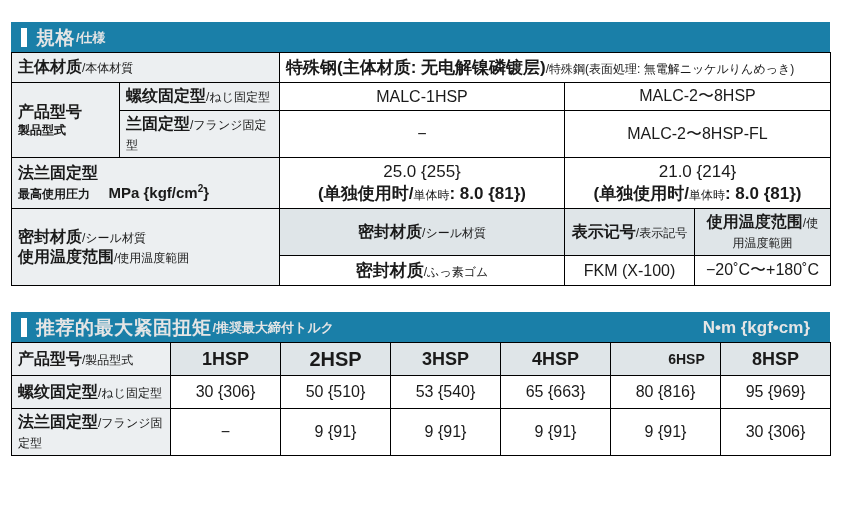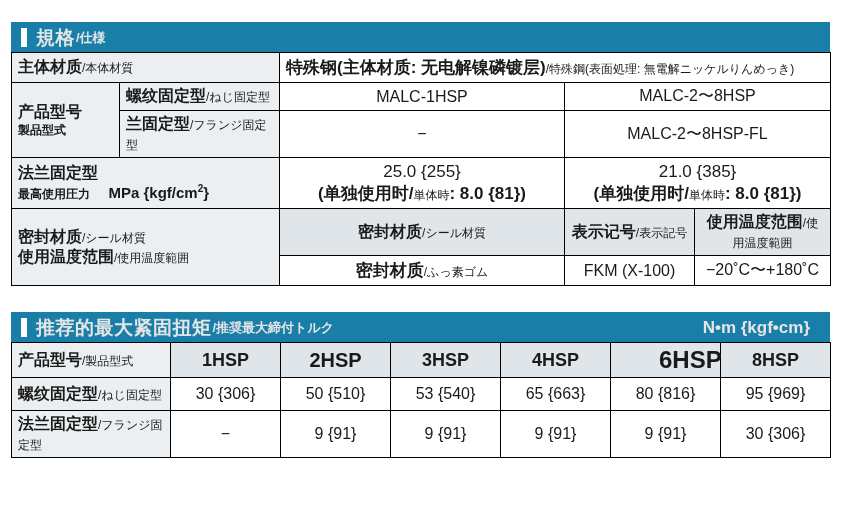--- a/index.html
+++ b/index.html
@@ -183,21 +183,21 @@
         <td class="lbl lft two-line" colspan="2">
           <span class="blk">法兰固定型</span>
           <span class="small-b">最高使用圧力</span>
           <span class="unit" style="margin-left:14px;"><span>MPa {kgf/cm</span><span class="sup">2</span><span>}</span></span>
         </td>
         <td class="ctr pressure-cell" colspan="2">
           <span class="blk val-b">25.0 {255}</span>
           <span class="blk"><span class="big">(单独使用时/</span><span class="small">単体時</span><span class="big">: 8.0 {81})</span></span>
         </td>
         <td class="ctr pressure-cell" colspan="2">
-          <span class="blk val-b">21.0 {385}</span>
+          <span class="blk val-b">21.0 {214}</span>
           <span class="blk"><span class="big">(单独使用时/</span><span class="small">単体時</span><span class="big">: 8.0 {81})</span></span>
         </td>
       </tr>
 
       <tr>
         <td class="lbl lft two-line" colspan="2" rowspan="2">
           <span class="blk"><span>密封材质</span><span class="inline-sub">/シール材質</span></span>
           <span class="blk"><span>使用温度范围</span><span class="inline-sub">/使用温度範囲</span></span>
         </td>
         <td class="hdrcell" colspan="2">
@@ -242,21 +242,21 @@
     </colgroup>
     <tbody>
       <tr>
         <td class="lbl lft">
           <span>产品型号</span><span class="inline-sub">/製品型式</span>
         </td>
         <td class="hdrcell" style="font-size:18px;">1HSP</td>
         <td class="hdrcell" style="font-size:20px;">2HSP</td>
         <td class="hdrcell" style="font-size:18px;">3HSP</td>
         <td class="hdrcell" style="font-size:18px;">4HSP</td>
-        <td class="hdrcell" style="font-size:24px;padding-left:48px;">6HSP</td>
+        <td class="hdrcell" style="font-size:14px;padding-left:48px;">6HSP</td>
         <td class="hdrcell" style="font-size:18px;">8HSP</td>
       </tr>
 
       <tr>
         <td class="lbl-sm lft" style="font-size:16px;">
           <span>螺纹固定型</span><span class="inline-sub">/ねじ固定型</span>
         </td>
         <td class="val">30 {306}</td>
         <td class="val">50 {510}</td>
         <td class="val">53 {540}</td>

